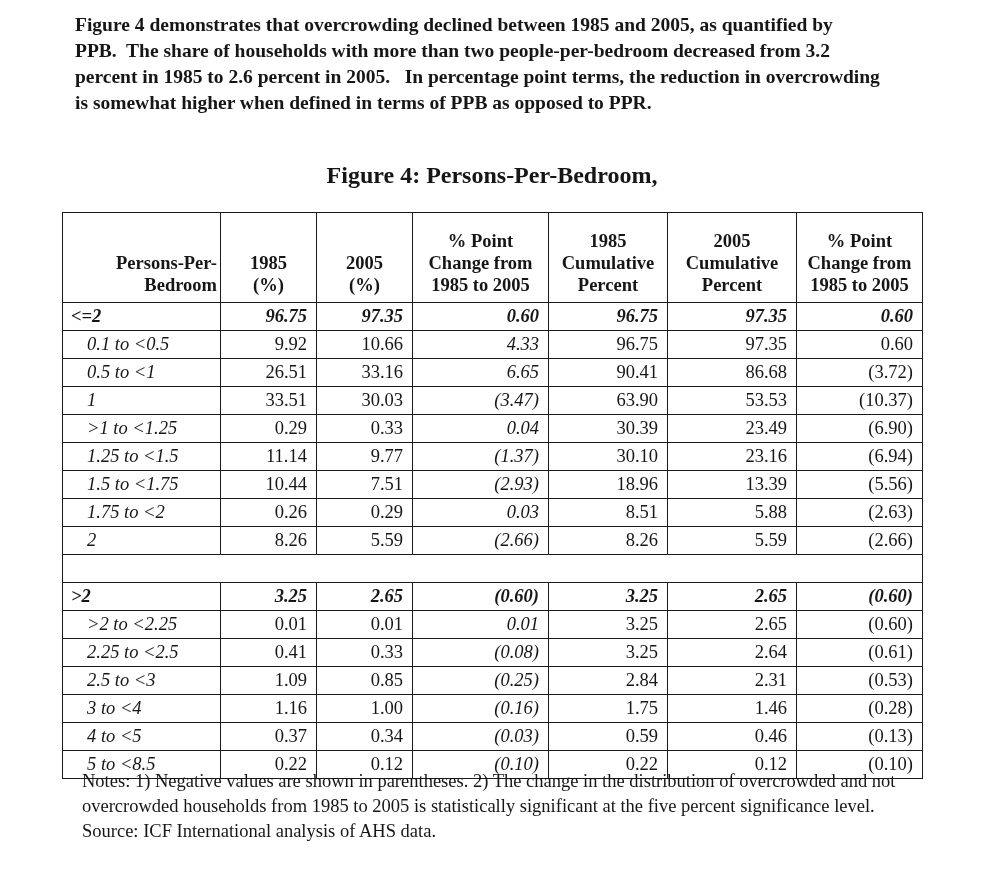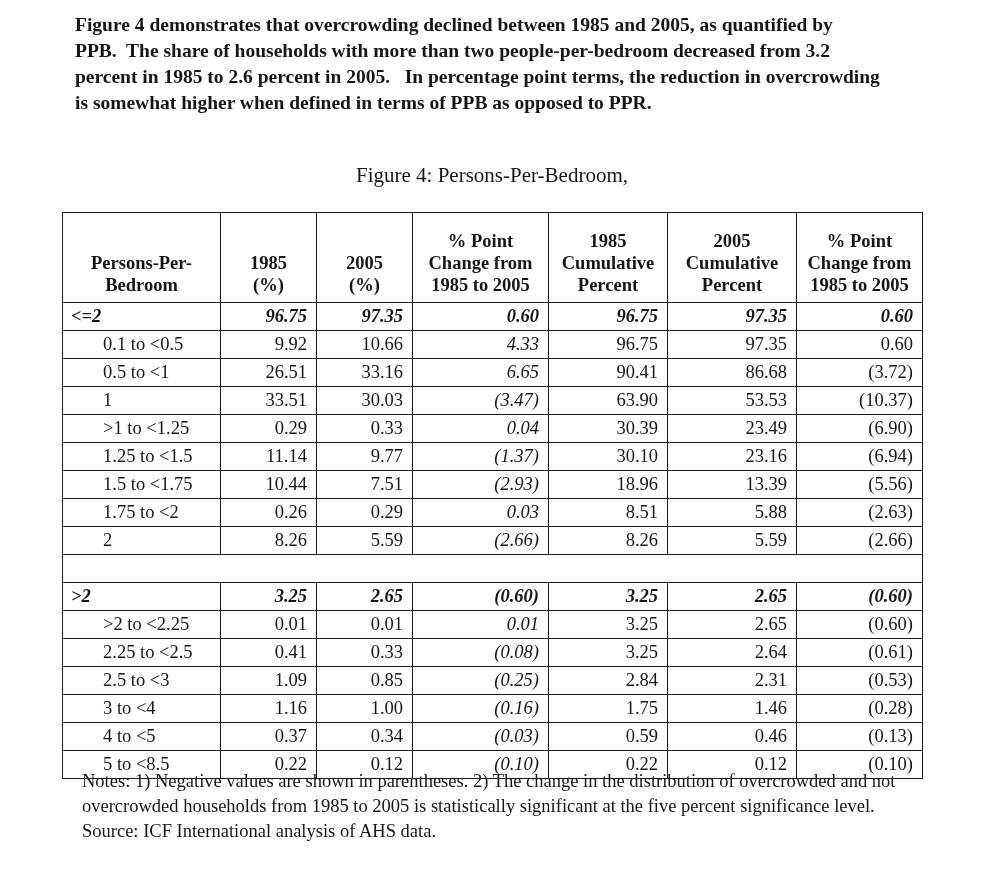--- a/index.html
+++ b/index.html
@@ -11,37 +11,37 @@
   }
   .page { position: relative; width: 1000px; height: 885px; overflow: hidden; background: #fff; }
 
   .intro {
     position: absolute; left: 75px; top: 12px; width: 870px;
     font-size: 19.5px; line-height: 26px; white-space: pre-wrap; font-weight: bold;
   }
 
   .fig-title {
     position: absolute; left: 62px; top: 164px; width: 860px;
-    text-align: center; font-weight: normal; font-size: 21px; line-height: 23px;
+    text-align: center; font-weight: bold; font-size: 24px; line-height: 23px;
   }
 
   table.fig4 {
     position: absolute; left: 62px; top: 212px; width: 860px;
     border-collapse: collapse; table-layout: fixed;
     font-size: 18.5px;
   }
   table.fig4 th, table.fig4 td { border: 1px solid #1a1a1a; }
   table.fig4 th {
     font-weight: bold; vertical-align: bottom;
     white-space: pre-line; line-height: 22px; height: 90px;
     padding: 4px 3px 6px 3px;
   }
-  table.fig4 th.lblh { text-align: center; }
+  table.fig4 th.lblh { text-align: right; }
   table.fig4 tbody td { height: 28px; vertical-align: middle; padding-top: 1px; padding-bottom: 2px; }
-  td.lbl { text-align: left; padding-left: 40px; }
+  td.lbl { text-align: left; padding-left: 24px; font-style: italic; }
   td.num { text-align: right; padding-right: 9px; }
   td.chg { font-style: italic; }
   tr.summary td { font-weight: bold; font-style: italic; }
   tr.summary td.lbl { padding-left: 8px; }
   tr.spacer td { height: 25px; border: 1px solid #1a1a1a; }
 
   .notes-block { position: absolute; left: 82px; top: 769px; width: 882px; }
   .notes-block p { font-size: 18.5px; line-height: 25px; white-space: pre-wrap; }
 </style>
 </head>

